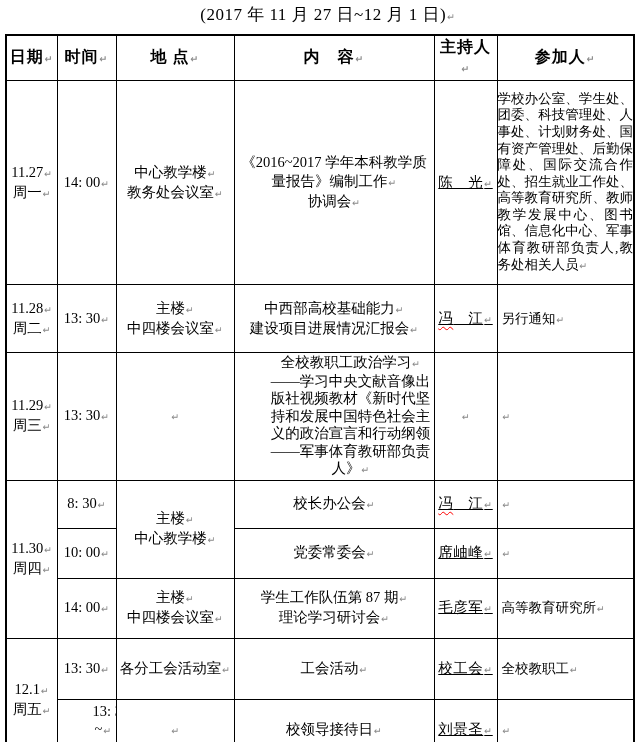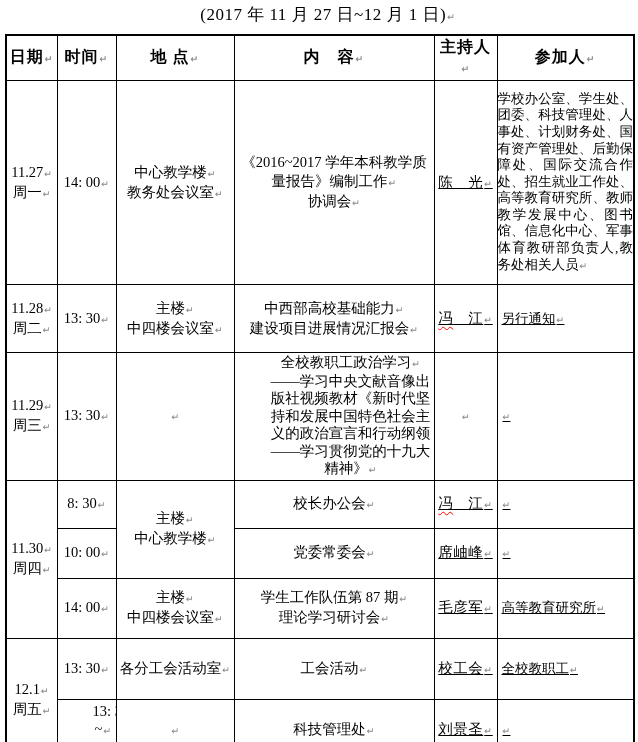--- a/index.html
+++ b/index.html
@@ -30,21 +30,21 @@
   .pm{
     color:#8a8a8a;font-size:9.5px;margin-left:1px;
     font-family:"DejaVu Sans",sans-serif;vertical-align:baseline;
   }
   .part{
     font-size:13.5px;line-height:16.6px;text-align:justify;
     text-justify:inter-ideograph;word-break:break-all;
     padding:2px 0;vertical-align:middle;
   }
   .pleft{
-    font-size:13.5px;text-align:left;padding:2px 4px;vertical-align:middle;text-decoration:underline;
+    font-size:13.5px;text-align:left;padding:2px 4px;vertical-align:middle;
   }
   .sq{
     text-decoration-line:underline;text-decoration-style:wavy;
     text-decoration-color:#ff0000;text-decoration-thickness:1px;
     text-underline-offset:3px;
   }
   .host{letter-spacing:.5px;text-decoration:underline;}
 </style>
 </head>
 <body>
@@ -123,21 +123,21 @@
     <td>
       <div class="ln"><span>11.29</span><span class="pm">↵</span></div>
       <div class="ln"><span>周三</span><span class="pm">↵</span></div>
     </td>
     <td>
       <div class="ln"><span>13: 30</span><span class="pm">↵</span></div>
     </td>
     <td><span class="pm">↵</span></td>
     <td class="tight">
       <div><span>全校教职工政治学习</span><span class="pm">↵</span></div>
-      <div><span>——学习中央文献音像出版社视频教材《新时代坚持和发展中国特色社会主义的政治宣言和行动纲领——学习贯彻党的十九大精神》</span><span class="pm">↵</span></div>
+      <div><span>——学习中央文献音像出版社视频教材《新时代坚持和发展中国特色社会主义的政治宣言和行动纲领——军事体育教研部负责人》</span><span class="pm">↵</span></div>
     </td>
     <td><span class="pm">↵</span></td>
     <td class="pleft"><span class="pm">↵</span></td>
   </tr>
 
   <tr class="h-r4a">
     <td rowspan="3">
       <div class="ln"><span>11.30</span><span class="pm">↵</span></div>
       <div class="ln"><span>周四</span><span class="pm">↵</span></div>
     </td>
@@ -213,21 +213,21 @@
   </tr>
 
   <tr class="h-r5b">
     <td class="tight">
       <div class="ln"><span>13: 30</span></div>
       <div class="ln"><span>~</span><span class="pm">↵</span></div>
       <div class="ln"><span>16: 30</span><span class="pm">↵</span></div>
     </td>
     <td><span class="pm">↵</span></td>
     <td>
-      <div><span>科技管理处</span><span class="pm">↵</span></div>
+      <div><span>校领导接待日</span><span class="pm">↵</span></div>
     </td>
     <td>
       <div class="ln host"><span>刘景圣</span><span class="pm">↵</span></div>
     </td>
     <td class="pleft"><span class="pm">↵</span></td>
   </tr>
 </tbody>
   </table>
 
 </body></html>

